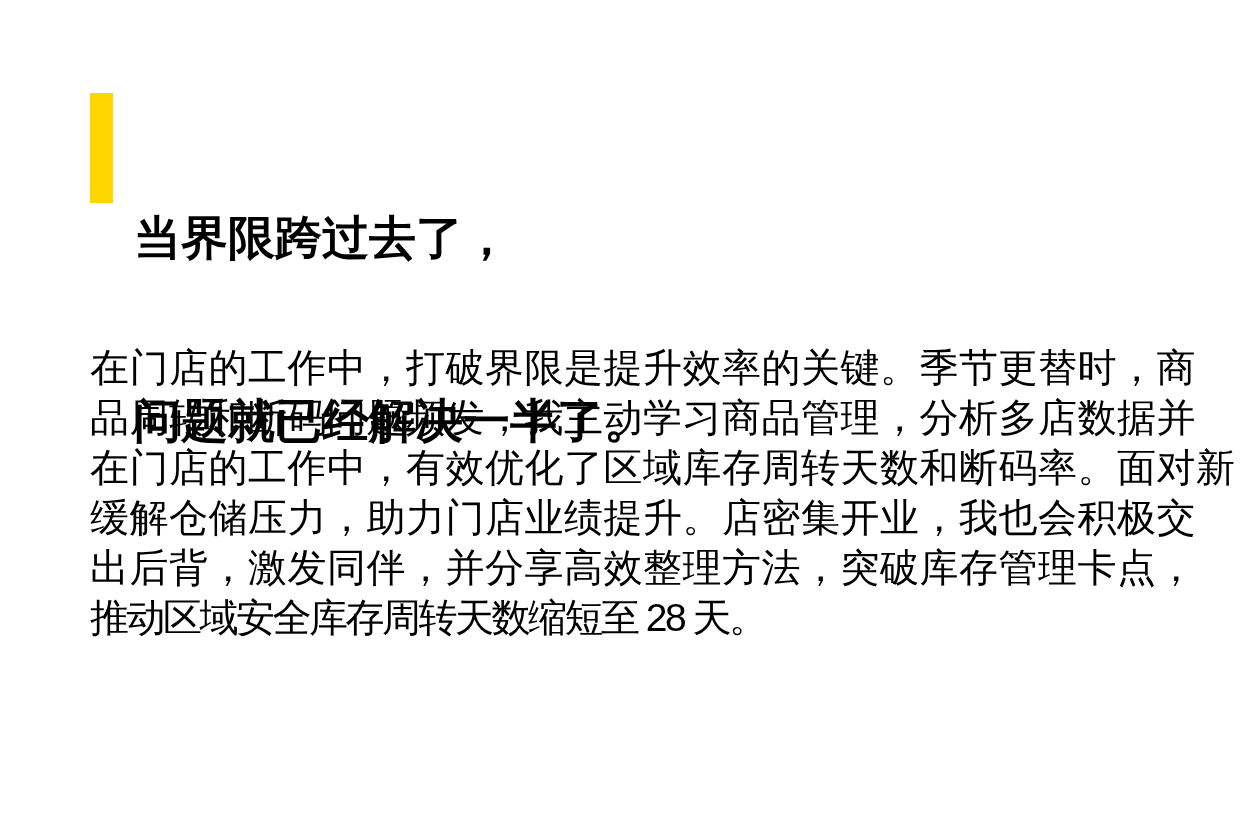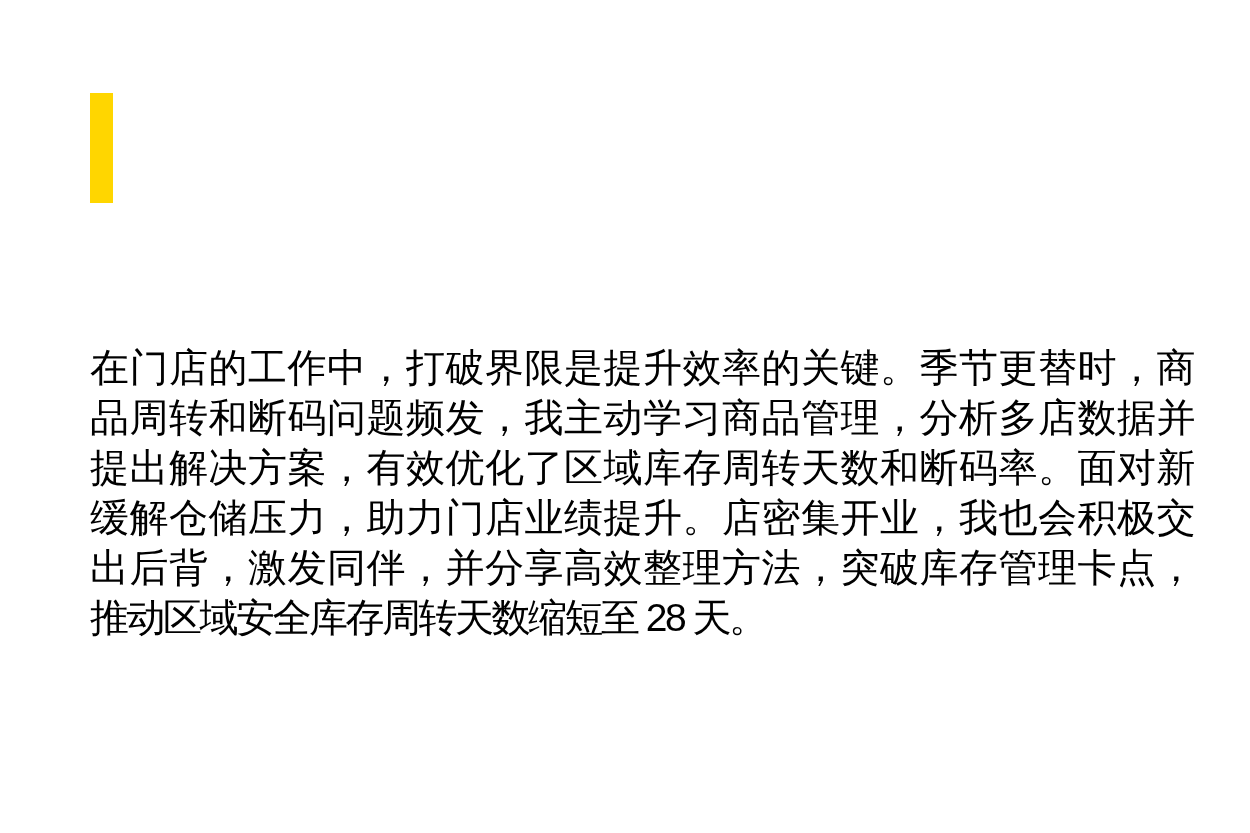--- a/index.html
+++ b/index.html
@@ -59,23 +59,27 @@
     letter-spacing: -2.5px;
   }
 </style>
 </head>
 <body style="background: rgb(255, 255, 255);">
 
 <div class="slide">
 
   <div class="accent-bar" style="background: rgb(255, 214, 0);"></div>
 
+  <h1 class="headline" style="color: rgb(0, 0, 0);">
+    <span class="headline-line">当界限跨过去了，</span>
+    <span class="headline-line">问题就已经解决一半了。</span>
+  </h1>
 
   <div class="body-paragraph" style="color: rgb(0, 0, 0);">
       <div class="body-line">在门店的工作中，打破界限是提升效率的关键。季节更替时，商</div>
       <div class="body-line">品周转和断码问题频发，我主动学习商品管理，分析多店数据并</div>
-      <div class="body-line">提出解决方案，有效优化了区域库存周转天数和断码率。面对新</div>
+      <div class="body-line">在门店的工作中，有效优化了区域库存周转天数和断码率。面对新</div>
       <div class="body-line">缓解仓储压力，助力门店业绩提升。店密集开业，我也会积极交</div>
       <div class="body-line">出后背，激发同伴，并分享高效整理方法，突破库存管理卡点，</div>
       <div class="body-line">推动区域安全库存周转天数缩短至 28 天。</div>
     </div>
 
 </div>
 
 </body></html>

